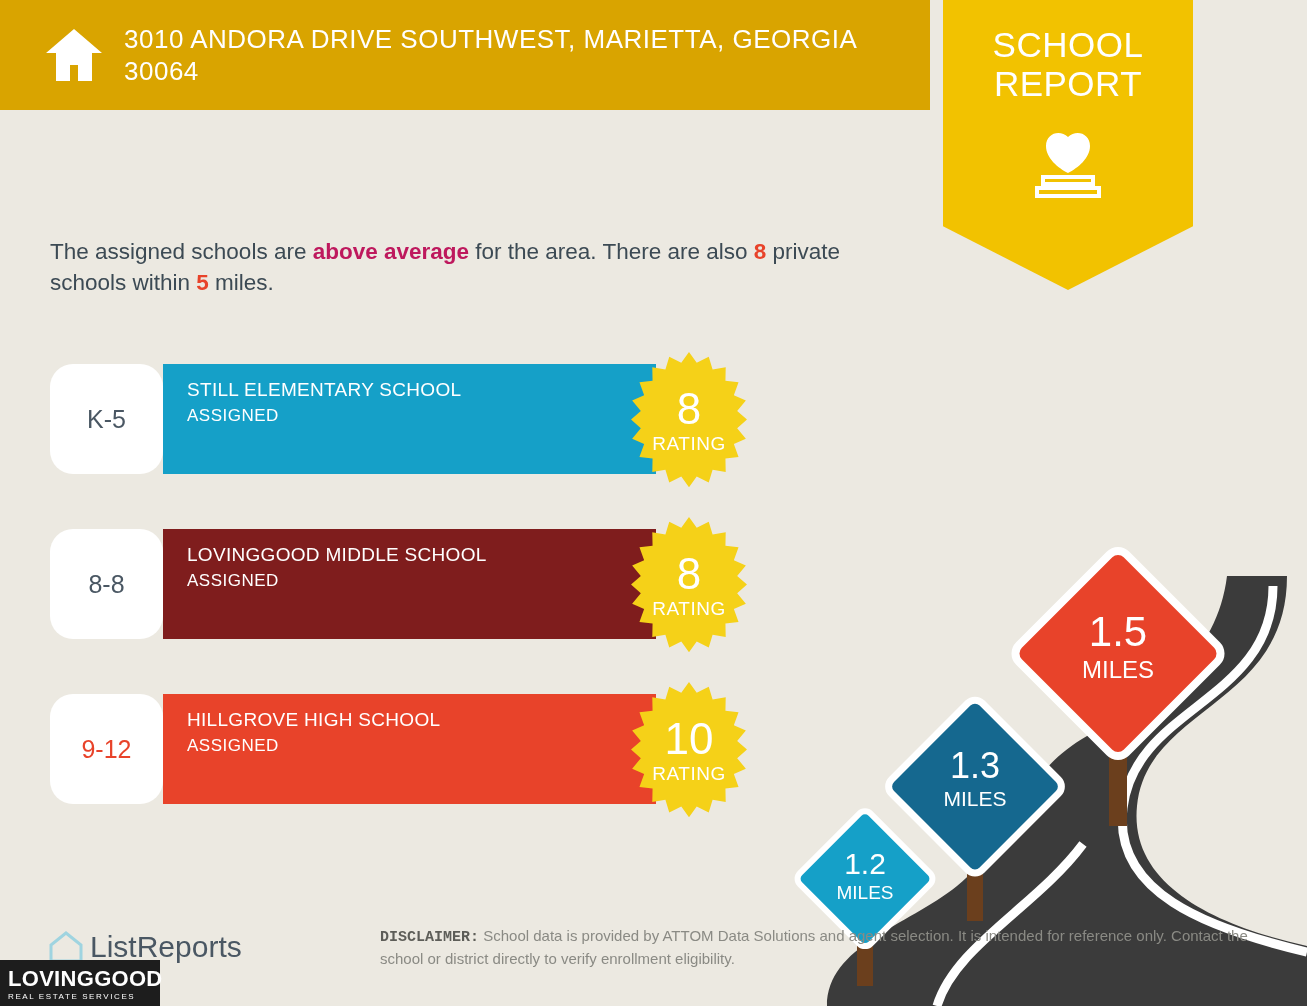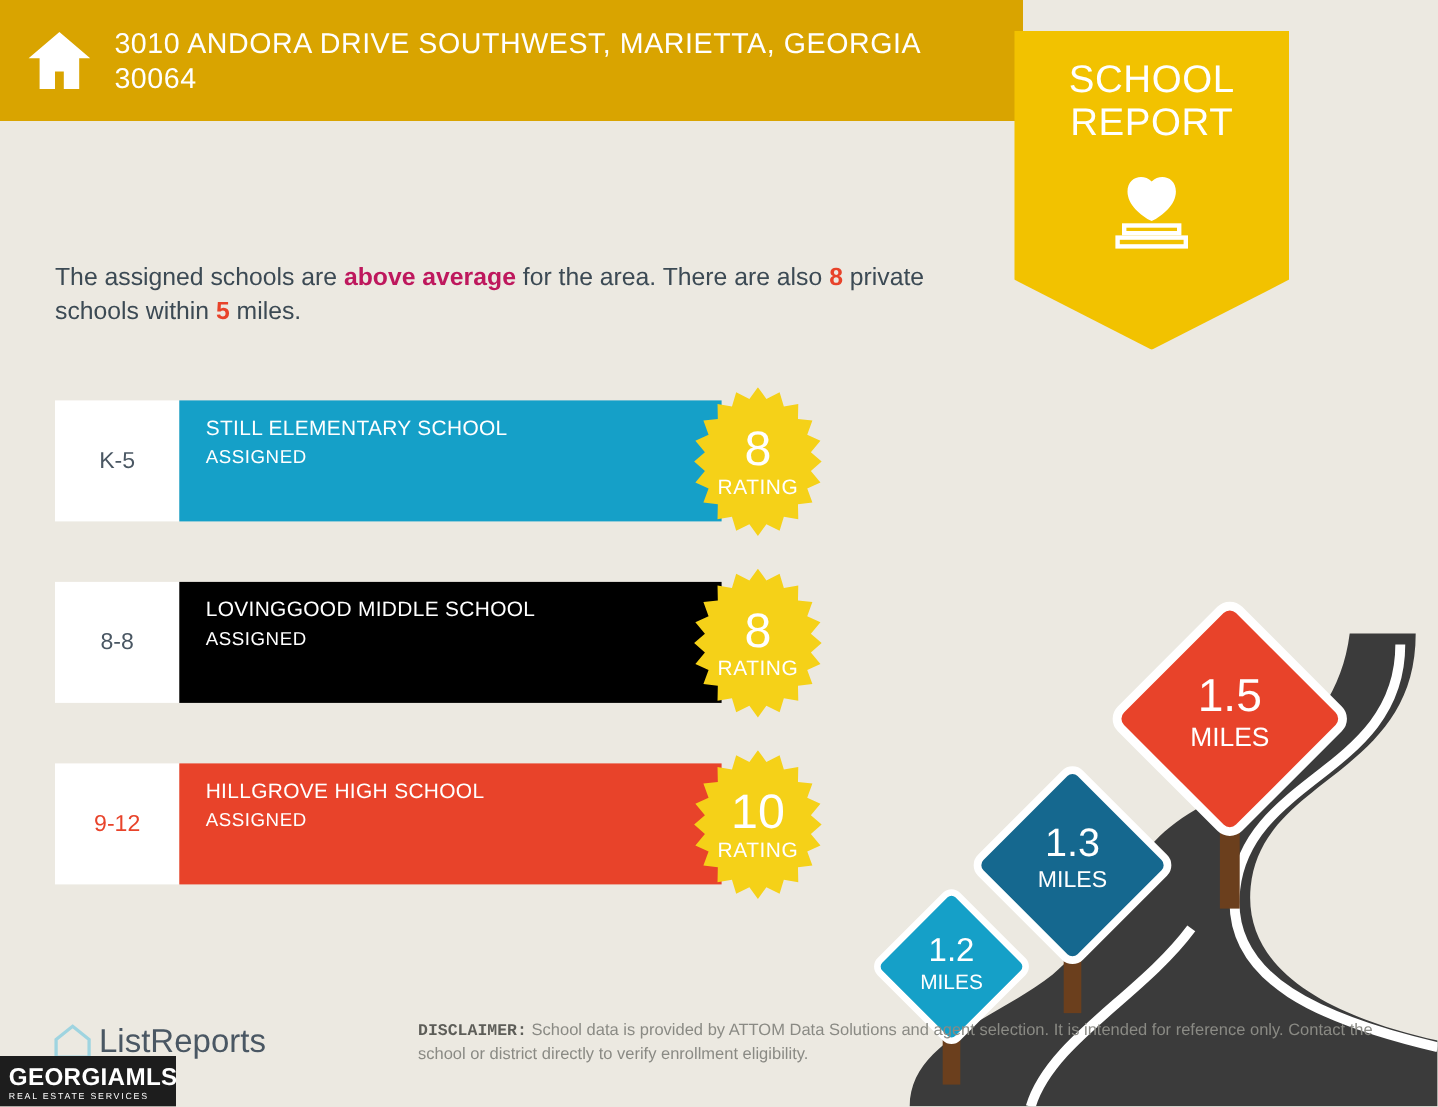--- a/index.html
+++ b/index.html
@@ -10,41 +10,40 @@
     overflow: hidden;
   }
   .page { position: relative; width: 1307px; height: 1006px; background: #ece9e1; }
 
   
   .topbar {
     position: absolute; left: 0; top: 0;
     width: 930px; height: 110px;
     background: #d9a400;
     display: flex; align-items: center;
-    padding-left: 24px;
+    padding-left: 44px;
   }
   .house-icon { width: 60px; height: 56px; margin-right: 20px; flex: none; }
   .address {
     color: #ffffff;
     font-size: 26px;
     letter-spacing: 0.5px;
     line-height: 1.25;
     font-weight: 400;
     max-width: 790px;
   }
 
   
   .banner {
-    position: absolute; right: 135px; top: 0;
+    position: absolute; right: 114px; top: 0;
     width: 250px; height: 290px;
     background: #f2c200;
     clip-path: polygon(0 0, 100% 0, 100% 78%, 50% 100%, 0 78%);
     text-align: center;
     padding-top: 26px;
-    margin-top: 28px;
   }
   .banner-title {
     color: #ffffff; font-size: 35px; font-weight: 400;
     letter-spacing: 0.5px; line-height: 1.1;
   }
   .banner-icons { margin-top: 16px; }
 
   
   .headline {
     position: absolute; left: 50px; top: 148px;
@@ -60,21 +59,21 @@
   .subtext .num { color: #e8432a; font-weight: bold; }
 
   
   .rows { position: absolute; left: 50px; top: 364px; }
   .row { position: relative; height: 110px; margin-bottom: 55px; width: 660px; }
   .grade {
     position: absolute; left: 0; top: 0;
     width: 113px; height: 110px;
     background: #ffffff;
     display: flex; align-items: center; justify-content: center;
-    font-size: 21px; color: #4a5763;
+    font-size: 25px; color: #4a5763; border-radius: 23px;
   }
   .bar {
     position: absolute; left: 113px; top: 0;
     width: 493px; height: 110px;
     padding: 14px 0 0 24px; color: #ffffff;
   }
   .bar .name { font-size: 19px; line-height: 1.27; letter-spacing: 0.3px; }
   .bar .assigned { font-size: 17px; margin-top: 4px; letter-spacing: 0.5px; }
 
   .badge {
@@ -152,21 +151,21 @@
         <svg class="star" viewBox="0 0 100 100">
           <polygon fill="#f5d118" points="50,0 55.6,7.7 64.3,3.4 67.1,12.7 76.6,11 76.4,20.9 85.9,22 82.5,31.3 91.2,35.2 84.9,42.8 92,49 84.9,55.2 91.2,62.8 82.5,66.7 85.9,76 76.4,77.1 76.6,87 67.1,85.3 64.3,94.6 55.6,90.3 50,98 44.4,90.3 35.7,94.6 32.9,85.3 23.4,87 23.6,77.1 14.1,76 17.5,66.7 8.8,62.8 15.1,55.2 8,49 15.1,42.8 8.8,35.2 17.5,31.3 14.1,22 23.6,20.9 23.4,11 32.9,12.7 35.7,3.4 44.4,7.7"></polygon>
         </svg>
         <div class="rating-num">8</div>
         <div class="rating-lbl">RATING</div>
       </div>
     </div>
 
     <div class="row">
       <div class="grade" style="color:#4a5763">8-8</div>
-      <div class="bar" style="background:#000000">
+      <div class="bar" style="background:#7f1d1d">
         <div class="name">LOVINGGOOD MIDDLE SCHOOL</div>
         <div class="assigned">ASSIGNED</div>
       </div>
       <div class="badge">
         <svg class="star" viewBox="0 0 100 100">
           <polygon fill="#f5d118" points="50,0 55.6,7.7 64.3,3.4 67.1,12.7 76.6,11 76.4,20.9 85.9,22 82.5,31.3 91.2,35.2 84.9,42.8 92,49 84.9,55.2 91.2,62.8 82.5,66.7 85.9,76 76.4,77.1 76.6,87 67.1,85.3 64.3,94.6 55.6,90.3 50,98 44.4,90.3 35.7,94.6 32.9,85.3 23.4,87 23.6,77.1 14.1,76 17.5,66.7 8.8,62.8 15.1,55.2 8,49 15.1,42.8 8.8,35.2 17.5,31.3 14.1,22 23.6,20.9 23.4,11 32.9,12.7 35.7,3.4 44.4,7.7"></polygon>
         </svg>
         <div class="rating-num">8</div>
         <div class="rating-lbl">RATING</div>
       </div>
@@ -218,21 +217,21 @@
   </svg>
 
   <div class="listreports">
     <svg width="36" height="36" viewBox="0 0 36 36">
       <path d="M18 4 L33 16 L33 32 L3 32 L3 16 Z" fill="none" stroke="#9fd4e0" stroke-width="3"></path>
     </svg>
     <span class="lr-text">ListReports</span>
   </div>
 
   <div class="georgiamls">
-    <div class="gm-title">GEORGIAMLS</div>
+    <div class="gm-title">LOVINGGOOD</div>
     <div class="gm-sub">REAL ESTATE SERVICES</div>
   </div>
 
   <div class="disclaimer">
     <b>DISCLAIMER:</b><span> School data is provided by ATTOM Data Solutions and agent selection. It is intended for reference only. Contact the school or district directly to verify enrollment eligibility.</span>
   </div>
 
 </div>
 
 </body></html>

